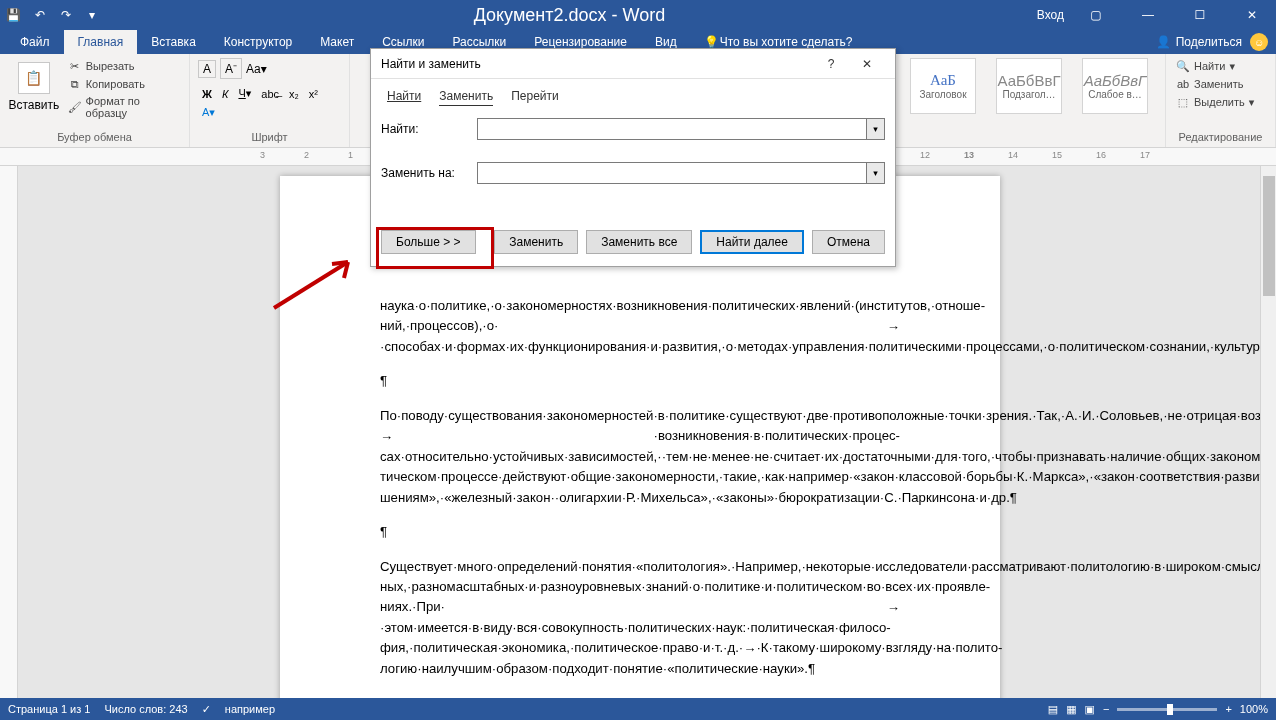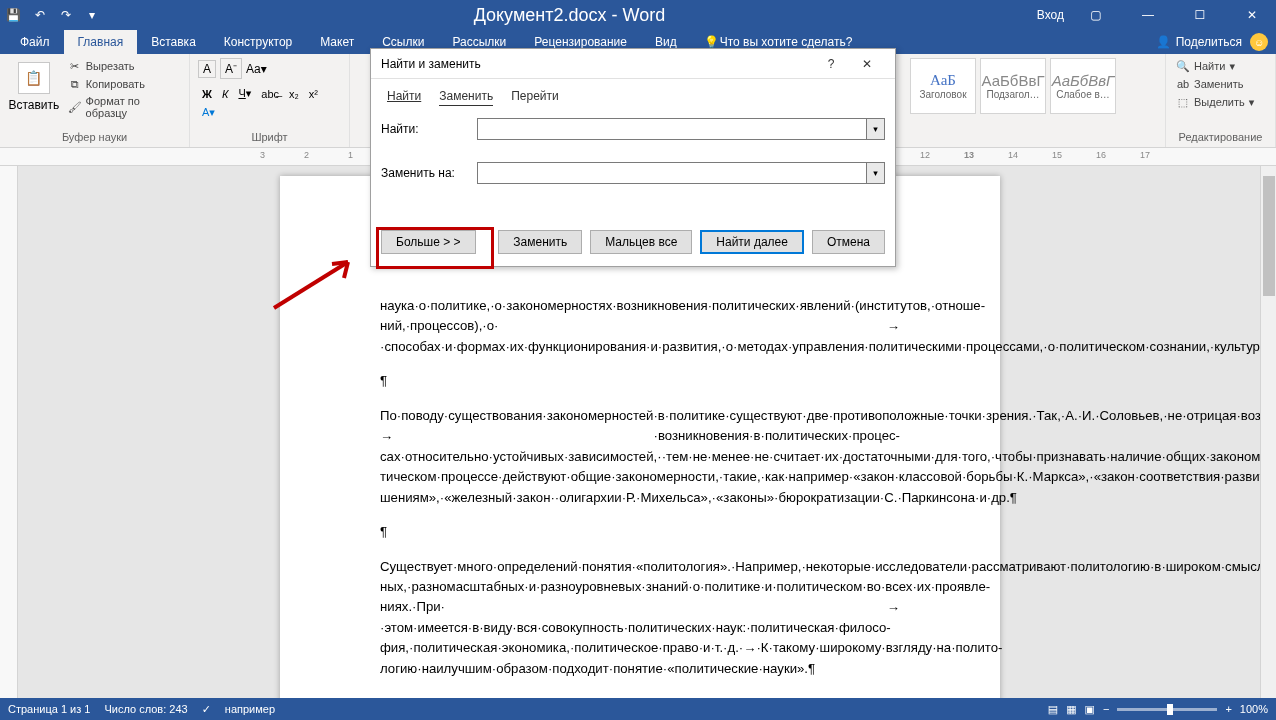--- a/index.html
+++ b/index.html
@@ -28,21 +28,21 @@
   .ribbon-group-label { text-align:center; font-size:11px; color:#616161; padding: 2px 0 4px 0; }
   .big-btn { display:flex; flex-direction:column; align-items:center; justify-content:center; width:54px; gap:4px; padding-top:4px; }
   .big-btn .icon { width:32px; height:32px; background:#fff; border:1px solid #c8c8c8; display:flex; align-items:center; justify-content:center; font-size:14px; }
   .small-row { display:flex; flex-direction:column; gap:2px; font-size:11px; color:#444; }
   .small-row div { display:flex; align-items:center; gap:4px; padding:1px 2px; }
   .mini-icon { width:14px; height:14px; display:inline-flex; align-items:center; justify-content:center; }
   .font-group { width:160px; }
   .font-toggle { display:flex; gap:2px; flex-wrap:wrap; align-items:center; font-size:11px; }
   .font-toggle span { padding:1px 3px; border:1px solid transparent; }
   .styles-group { flex:1; min-width:0; }
-  .style-gallery { display:flex; gap:4px; }
+  .style-gallery { display:flex; gap:20px; }
   .style-box { width:66px; height:56px; border:1px solid #d4d4d4; background:#fff; display:flex; flex-direction:column; align-items:center; justify-content:center; font-size:10px; color:#666; }
   .style-sample { font-size:15px; color:#333; }
   .edit-group { width:110px; }
 
   
   .ruler-h { height:18px; background:#f8f8f8; border-bottom:1px solid #d4d4d4; position:relative; font-size:9px; color:#888; overflow:hidden; }
   .ruler-h .ticks { position:absolute; left:260px; top:2px; display:flex; gap:36px; }
   .doc-area { position:relative; height: calc(720px - 30px - 24px - 94px - 18px - 22px); background:#e6e6e6; overflow:hidden; }
   .ruler-v { position:absolute; left:0; top:0; width:18px; height:100%; background:#f8f8f8; border-right:1px solid #d4d4d4; }
   .page { position:absolute; left:280px; top:10px; width:720px; background:#fff; box-shadow:0 0 6px rgba(0,0,0,0.3); padding: 60px 100px 40px 100px; font-family:"Times New Roman", serif; font-size:13.2px; line-height:1.55; color:#000; }
@@ -132,21 +132,21 @@
         <div>
             <span class="mini-icon">⧉</span>
             <span>Копировать</span>
           </div>
         <div>
             <span class="mini-icon">🖌</span>
             <span>Формат по образцу</span>
           </div>
       </div>
     </div>
-    <div class="ribbon-group-label">Буфер науки</div>
+    <div class="ribbon-group-label">Буфер обмена</div>
   </div>
 
   <div class="ribbon-group font-group">
     <div class="ribbon-group-body" style="flex-direction:column; gap:6px; width:100%;">
       <div style="display:flex; gap:4px; align-items:center; width:100%;">
         <span style="border:1px solid #c8c8c8; padding:1px 4px;">A</span>
         <span style="border:1px solid #c8c8c8; padding:1px 4px;">A⁻</span>
         <span>Aa▾</span>
       </div>
       <div class="font-toggle">
@@ -264,21 +264,21 @@
       </div>
     </div>
     <div class="dlg-buttons">
       <button class="dlg-btn more">
           <span>Больше &gt; &gt;</span>
         </button>
       <button class="dlg-btn">
           <span>Заменить</span>
         </button>
       <button class="dlg-btn">
-          <span>Мальцев все</span>
+          <span>Заменить все</span>
         </button>
       <button class="dlg-btn primary">
           <span>Найти далее</span>
         </button>
       <button class="dlg-btn">
           <span>Отмена</span>
         </button>
     </div>
   </div>
 

